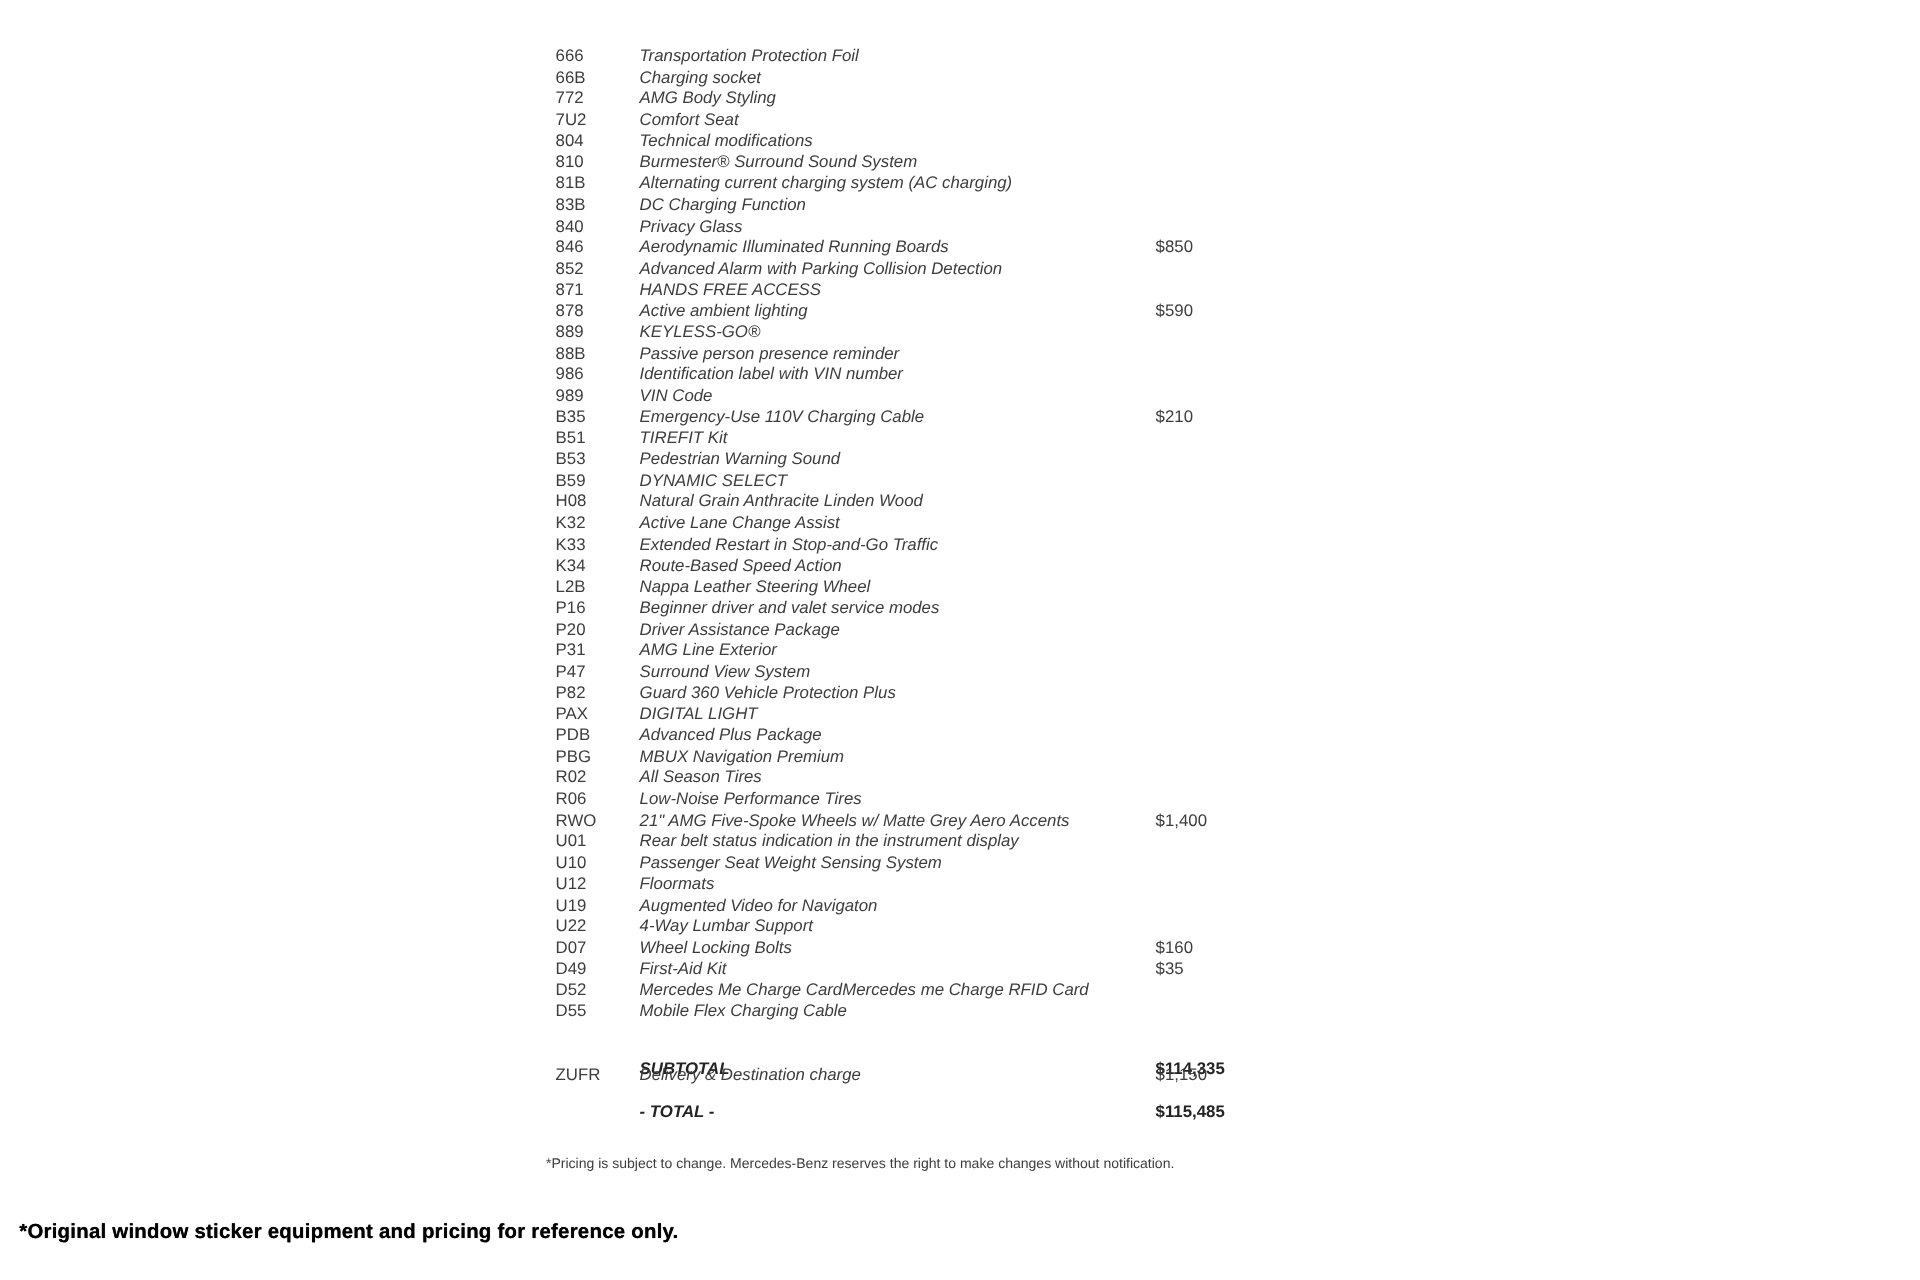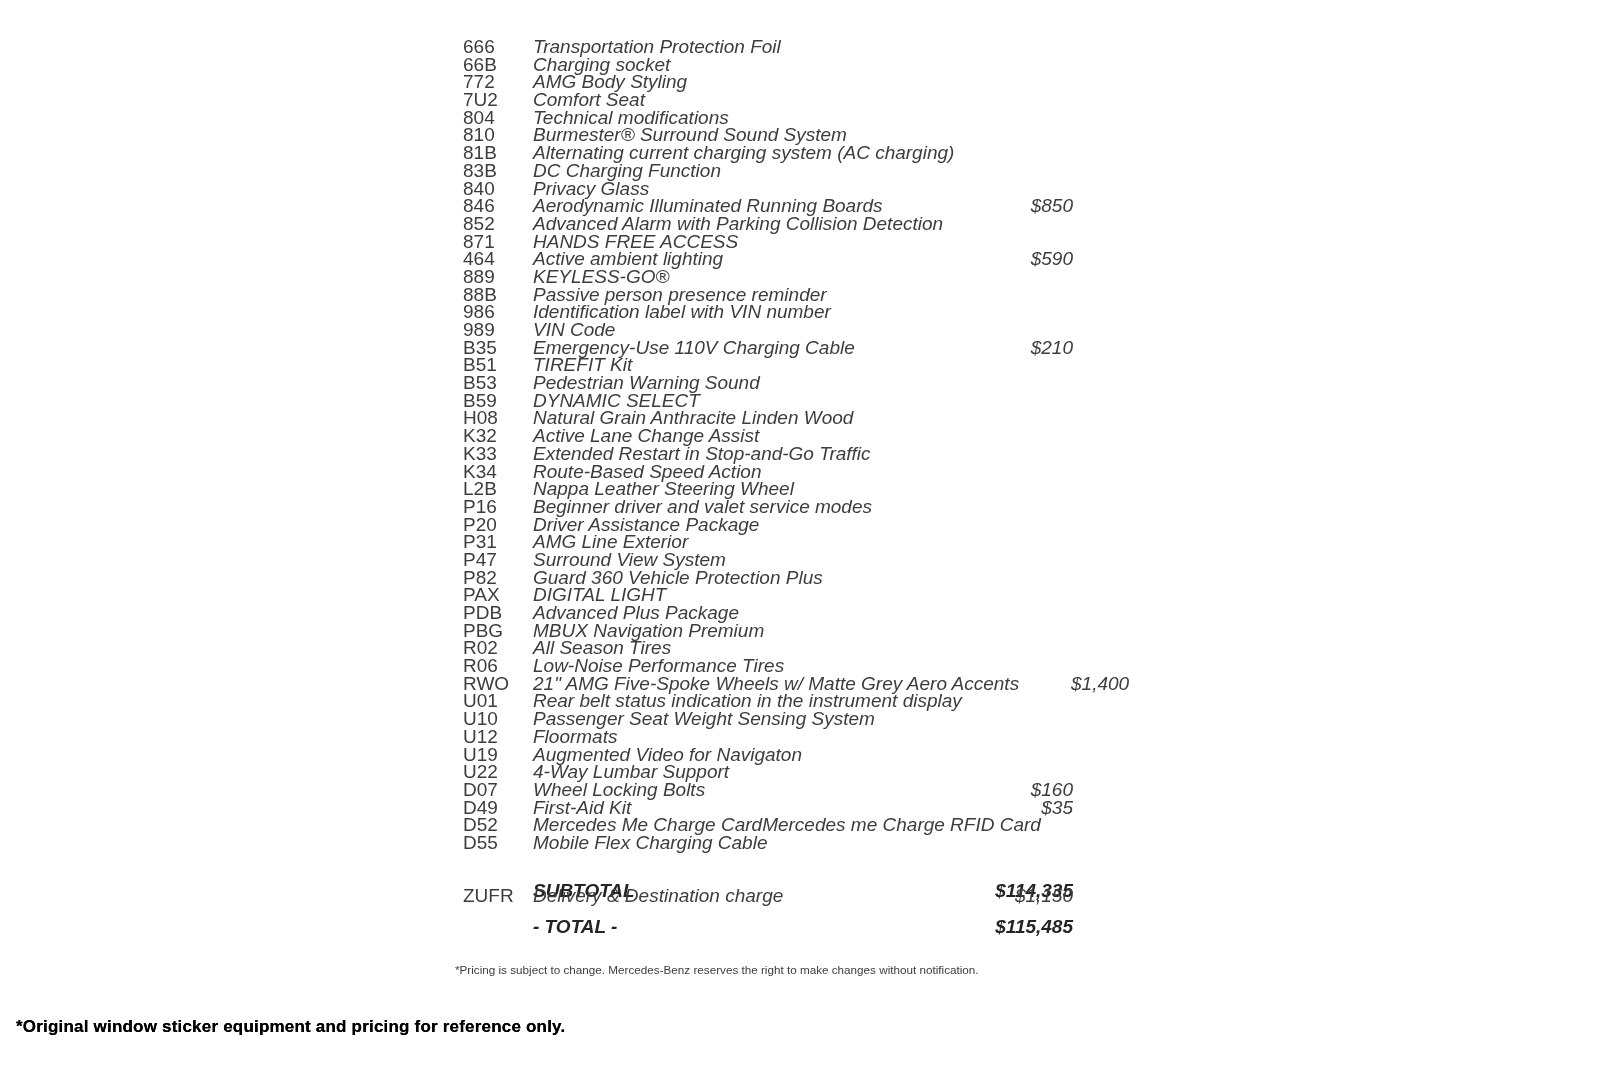--- a/index.html
+++ b/index.html
@@ -13,40 +13,38 @@
     height: 1067px;
     overflow: hidden;
     font-family: "Liberation Sans", sans-serif;
   }
   .options-column {
     position: absolute;
     left: 463px;
     top: 38px;
     width: 610px;
     color: #3d3d3d;
-    font-size: 19px;
+    font-size: 14px;
   }
   .row {
     display: flex;
     height: 17.7px;
     line-height: 17.7px;
     white-space: nowrap;
   }
   .code {
     flex: 0 0 70px;
   }
   .desc {
     flex: 1 1 auto;
     overflow: visible;
     font-style: italic;
   }
   .price {
     flex: 0 0 110px;
-    text-align: right;
-    font-style: italic;
   }
   .spacer-row {
     height: 17.7px;
   }
   .bold {
     font-weight: bold;
     color: #242424;
     margin-top: 13px;
   }
   .disclaimer {
@@ -129,21 +127,21 @@
         <span class="code">852</span>
         <span class="desc">Advanced Alarm with Parking Collision Detection</span>
         <span class="price"></span>
       </div>
       <div class="row">
         <span class="code">871</span>
         <span class="desc">HANDS FREE ACCESS</span>
         <span class="price"></span>
       </div>
       <div class="row">
-        <span class="code">464</span>
+        <span class="code">878</span>
         <span class="desc">Active ambient lighting</span>
         <span class="price">$590</span>
       </div>
       <div class="row">
         <span class="code">889</span>
         <span class="desc">KEYLESS-GO®</span>
         <span class="price"></span>
       </div>
       <div class="row">
         <span class="code">88B</span>

